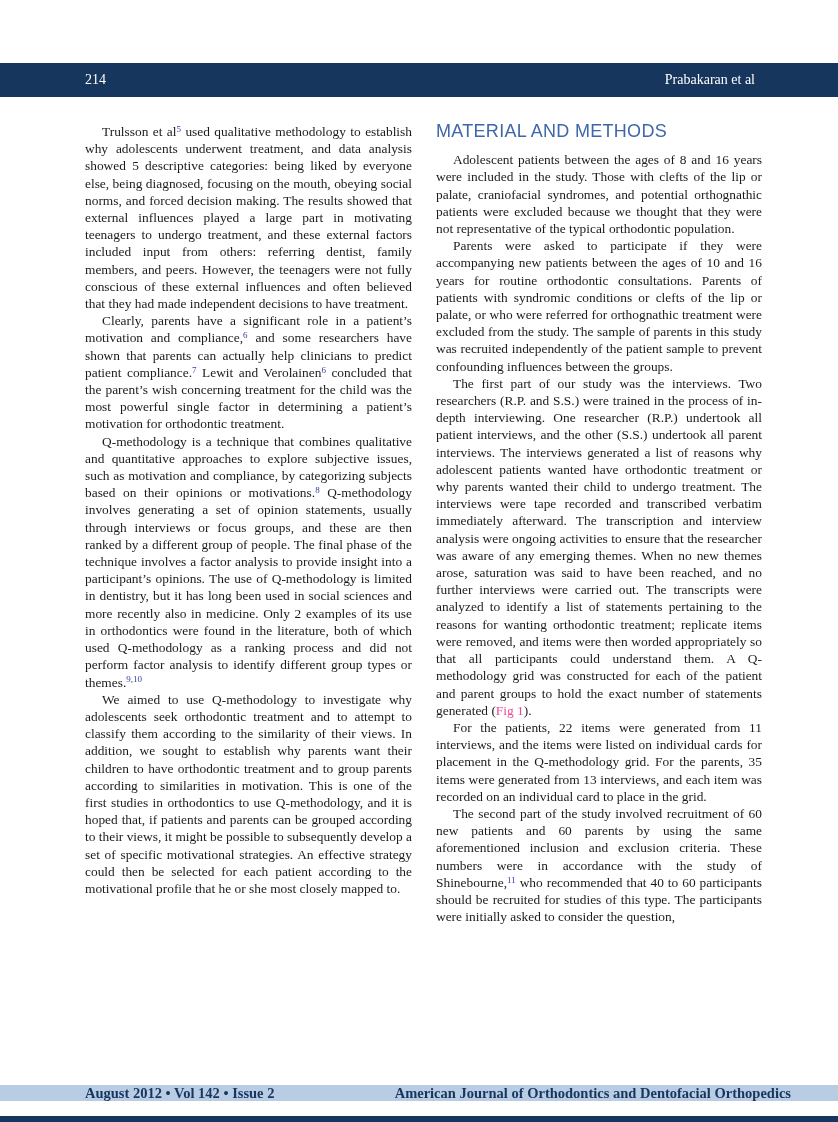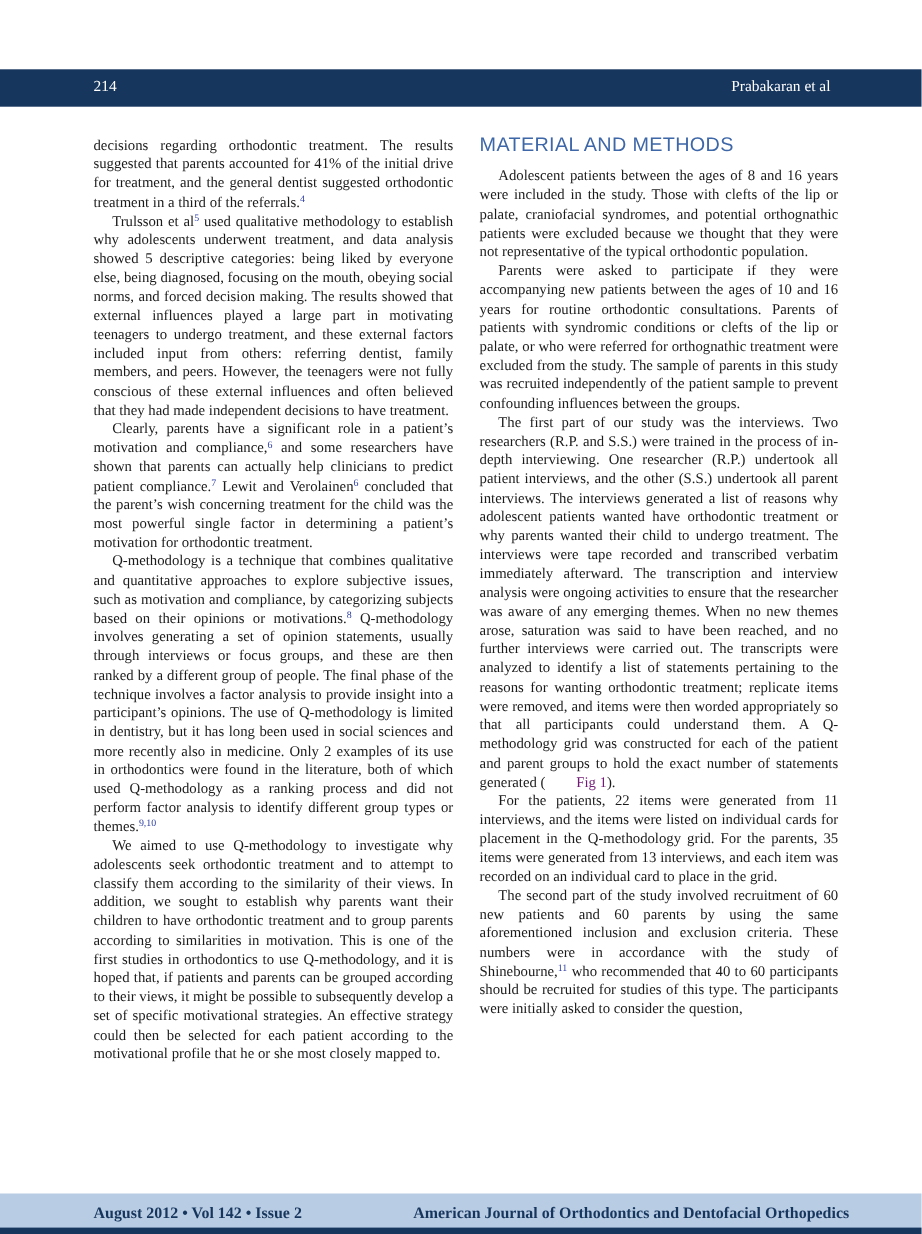--- a/index.html
+++ b/index.html
@@ -22,49 +22,48 @@
     width:327px;color:#1b1b1b;font-size:13.4px;line-height:17.2px;
     text-align:justify;
   }
   .col.right{width:326px;}
   .para{margin:0;}
   .para.indent{text-indent:17px;}
   sup.cite{
     font-size:9px;color:#2e3fa3;line-height:0;
     vertical-align:baseline;position:relative;top:-0.45em;
   }
-  .fig-link{color:#701a75;margin-left:28px;}
+  .fig-link{color:#ec4899;}
   .section-heading{
     font-family:"Liberation Sans",sans-serif;font-size:18px;
     color:#3e67a8;margin:0 0 11px 0;letter-spacing:0.3px;font-weight:400;
   }
   .footer-band{
-    position:absolute;left:0;top:1085px;width:100%;height:37px;
+    position:absolute;left:0;top:1085px;width:100%;height:16px;
     background:#b8cce4;color:#17365d;
     display:flex;align-items:center;justify-content:space-between;
-    padding:0 66px 0 85px;box-sizing:border-box;
+    padding:0 47px 0 85px;box-sizing:border-box;
     font-weight:bold;font-size:14.5px;
   }
   .bottom-bar{
     position:absolute;left:0;bottom:0;width:100%;height:6px;background:#17365d;
   }
 </style>
 </head>
 <body>
 
 <div class="page">
 
   <div class="header-bar">
     <span>214</span>
     <span>Prabakaran et al</span>
   </div>
 
   <div class="content">
     <div class="col left" id="col-left">
-        <p class="para">decisions regarding orthodontic treatment. The results suggested that parents accounted for 41% of the initial drive for treatment, and the general dentist suggested orthodontic treatment in a third of the referrals.<sup class="cite">4</sup></p>
         <p class="para indent">Trulsson et al<sup class="cite">5</sup> used qualitative methodology to establish why adolescents underwent treatment, and data analysis showed 5 descriptive categories: being liked by everyone else, being diagnosed, focusing on the mouth, obeying social norms, and forced decision making. The results showed that external influences played a large part in motivating teenagers to undergo treatment, and these external factors included input from others: referring dentist, family members, and peers. However, the teenagers were not fully conscious of these external influences and often believed that they had made independent decisions to have treatment.</p>
         <p class="para indent">Clearly, parents have a significant role in a patient’s motivation and compliance,<sup class="cite">6</sup> and some researchers have shown that parents can actually help clinicians to predict patient compliance.<sup class="cite">7</sup> Lewit and Verolainen<sup class="cite">6</sup> concluded that the parent’s wish concerning treatment for the child was the most powerful single factor in determining a patient’s motivation for orthodontic treatment.</p>
         <p class="para indent">Q-methodology is a technique that combines qualitative and quantitative approaches to explore subjective issues, such as motivation and compliance, by categorizing subjects based on their opinions or motivations.<sup class="cite">8</sup> Q-methodology involves generating a set of opinion statements, usually through interviews or focus groups, and these are then ranked by a different group of people. The final phase of the technique involves a factor analysis to provide insight into a participant’s opinions. The use of Q-methodology is limited in dentistry, but it has long been used in social sciences and more recently also in medicine. Only 2 examples of its use in orthodontics were found in the literature, both of which used Q-methodology as a ranking process and did not perform factor analysis to identify different group types or themes.<sup class="cite">9,10</sup></p>
         <p class="para indent">We aimed to use Q-methodology to investigate why adolescents seek orthodontic treatment and to attempt to classify them according to the similarity of their views. In addition, we sought to establish why parents want their children to have orthodontic treatment and to group parents according to similarities in motivation. This is one of the first studies in orthodontics to use Q-methodology, and it is hoped that, if patients and parents can be grouped according to their views, it might be possible to subsequently develop a set of specific motivational strategies. An effective strategy could then be selected for each patient according to the motivational profile that he or she most closely mapped to.</p>
       </div>
     <div class="col right" id="col-right">
       <h2 class="section-heading">MATERIAL AND METHODS</h2>
         <p class="para indent">Adolescent patients between the ages of 8 and 16 years were included in the study. Those with clefts of the lip or palate, craniofacial syndromes, and potential orthognathic patients were excluded because we thought that they were not representative of the typical orthodontic population.</p>
         <p class="para indent">Parents were asked to participate if they were accompanying new patients between the ages of 10 and 16 years for routine orthodontic consultations. Parents of patients with syndromic conditions or clefts of the lip or palate, or who were referred for orthognathic treatment were excluded from the study. The sample of parents in this study was recruited independently of the patient sample to prevent confounding influences between the groups.</p>
         <p class="para indent">The first part of our study was the interviews. Two researchers (R.P. and S.S.) were trained in the process of in-depth interviewing. One researcher (R.P.) undertook all patient interviews, and the other (S.S.) undertook all parent interviews. The interviews generated a list of reasons why adolescent patients wanted have orthodontic treatment or why parents wanted their child to undergo treatment. The interviews were tape recorded and transcribed verbatim immediately afterward. The transcription and interview analysis were ongoing activities to ensure that the researcher was aware of any emerging themes. When no new themes arose, saturation was said to have been reached, and no further interviews were carried out. The transcripts were analyzed to identify a list of statements pertaining to the reasons for wanting orthodontic treatment; replicate items were removed, and items were then worded appropriately so that all participants could understand them. A Q-methodology grid was constructed for each of the patient and parent groups to hold the exact number of statements generated (<span class="fig-link">Fig 1</span>).</p>

